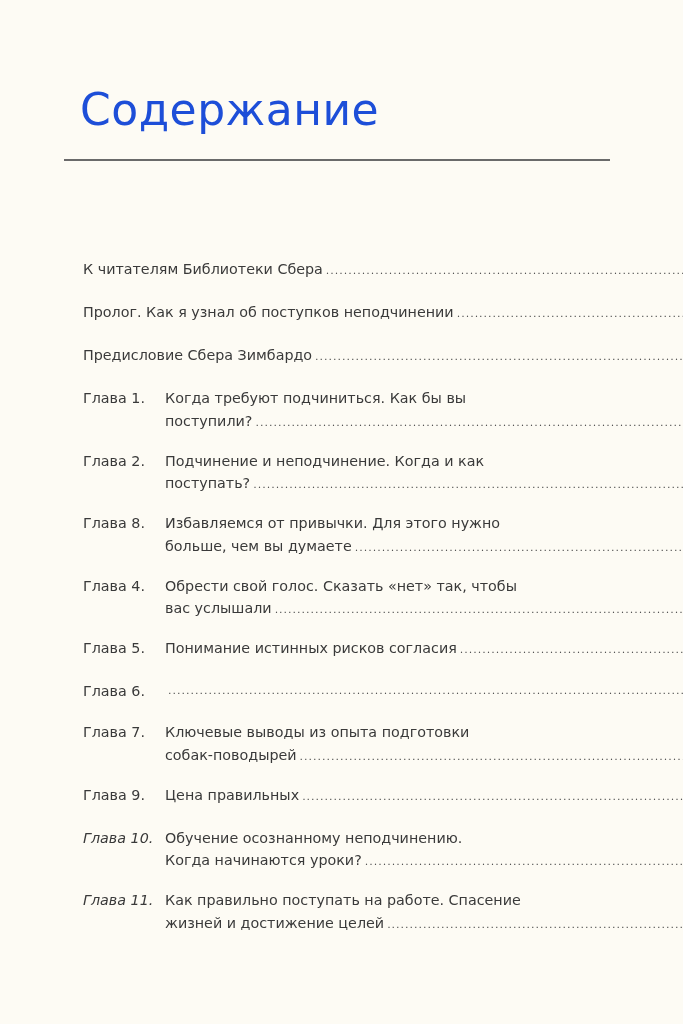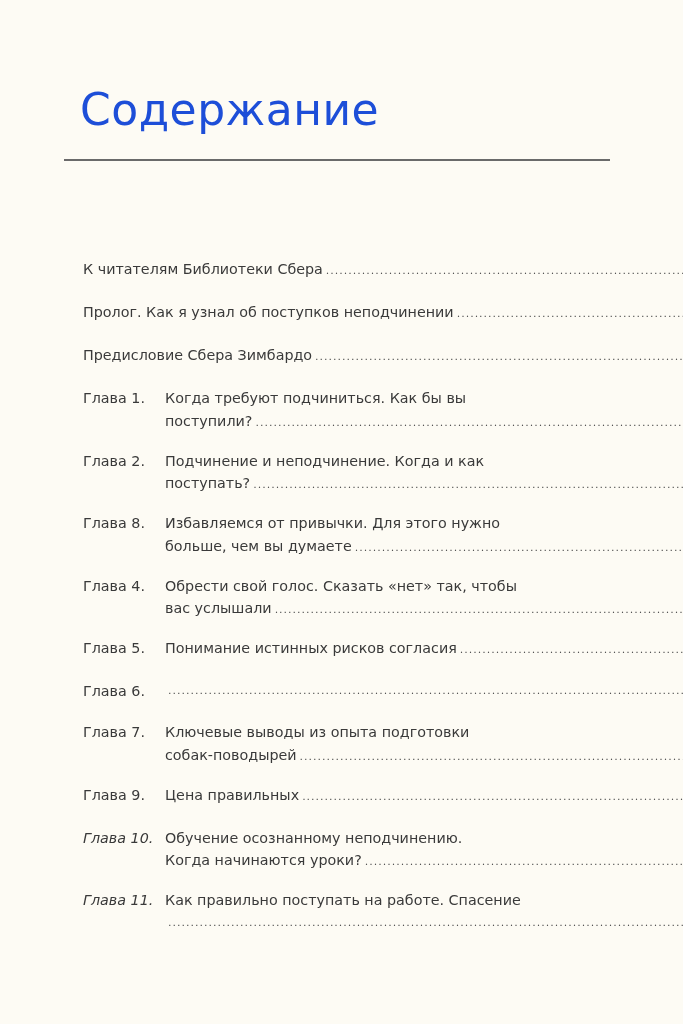--- a/index.html
+++ b/index.html
@@ -235,19 +235,20 @@
 
       </div>
     </div>
   </div>
 
   <div class="entry multi">
     <span class="label wide">Глава 11.</span>
     <div class="body">
       <div class="line-first">Как правильно поступать на работе. Спасение</div>
       <div class="line-last">
+        <span>жизней и достижение целей</span>
         <span class="leader"></span>
 
       </div>
     </div>
   </div>
 
 </div>
 
 </body></html>

